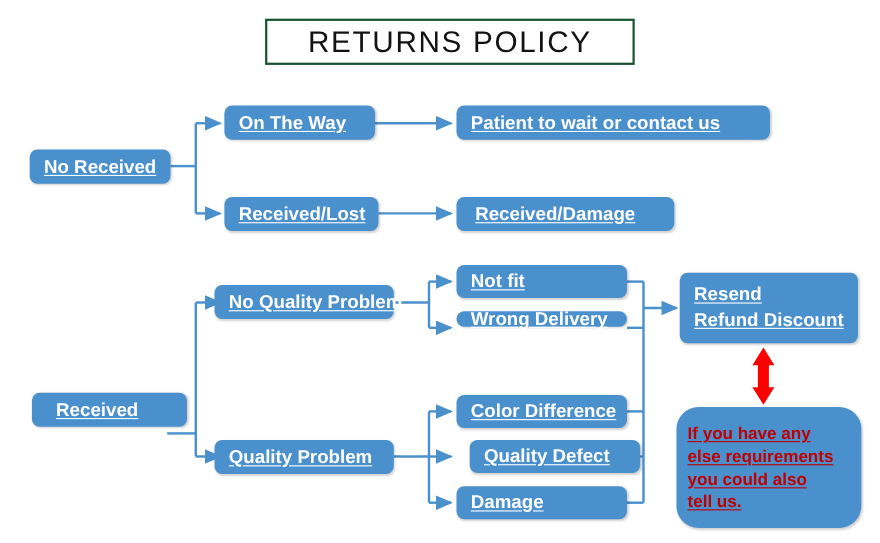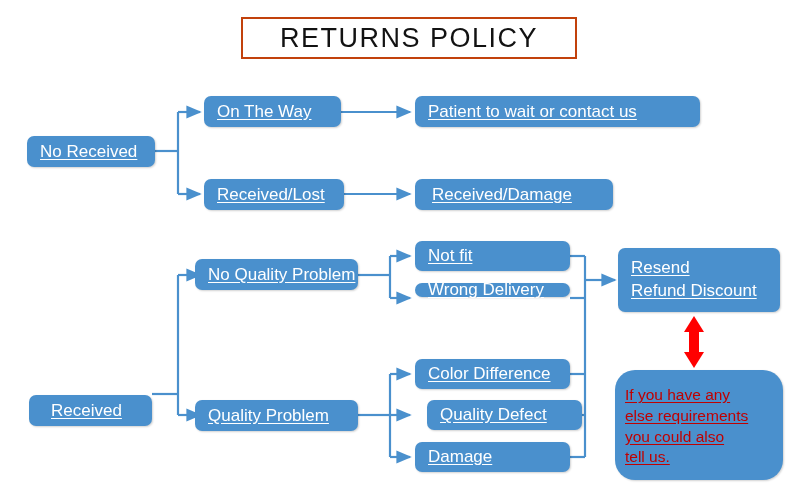--- a/index.html
+++ b/index.html
@@ -22,40 +22,40 @@
     width: 800px;
     height: 494px;
   }
   .title-box {
     position: absolute;
     left: 241px;
     top: 17px;
     width: 336px;
     height: 42px;
     background: #ffffff;
-    border: 2px solid #c2410c;
+    border: 2px solid #14532d;
     box-sizing: border-box;
     display: flex;
     align-items: center;
     justify-content: center;
     letter-spacing: 1.5px;
     font-size: 27px;
     color: #121212;
     font-weight: 400;
   }
   .node {
     position: absolute;
     background: #4a90cd;
     border-radius: 7px;
     box-sizing: border-box;
     display: flex;
     flex-direction: column;
     justify-content: center;
     color: #ffffff;
-    font-weight: normal;
+    font-weight: bold;
     font-size: 17px;
     box-shadow: 1px 1px 2px rgba(0,0,0,0.18);
     padding-left: 13px;
     z-index: 2;
   }
   .node .line {
     display: inline-block;
     text-decoration: underline;
     text-underline-offset: 2px;
     white-space: nowrap;
@@ -141,21 +141,21 @@
   </div>
 
   <div class="node" style="left:204px; top:179px; width:140px; height:31px;">
     <span class="line">Received/Lost</span>
   </div>
 
   <div class="node" style="left:415px; top:179px; width:198px; height:31px; padding-left:17px;">
     <span class="line">Received/Damage</span>
   </div>
 
-  <div class="node" style="left:29px; top:395px; width:123px; height:31px; padding-left:22px;">
+  <div class="node" style="left:29px; top:357px; width:141px; height:31px; padding-left:22px;">
     <span class="line">Received</span>
   </div>
 
   <div class="node" style="left:195px; top:259px; width:163px; height:31px;text-align:center;">
     <span class="line">No Quality Problem</span>
   </div>
 
   <div class="node" style="left:195px; top:400px; width:163px; height:31px;">
     <span class="line">Quality Problem</span>
   </div>

